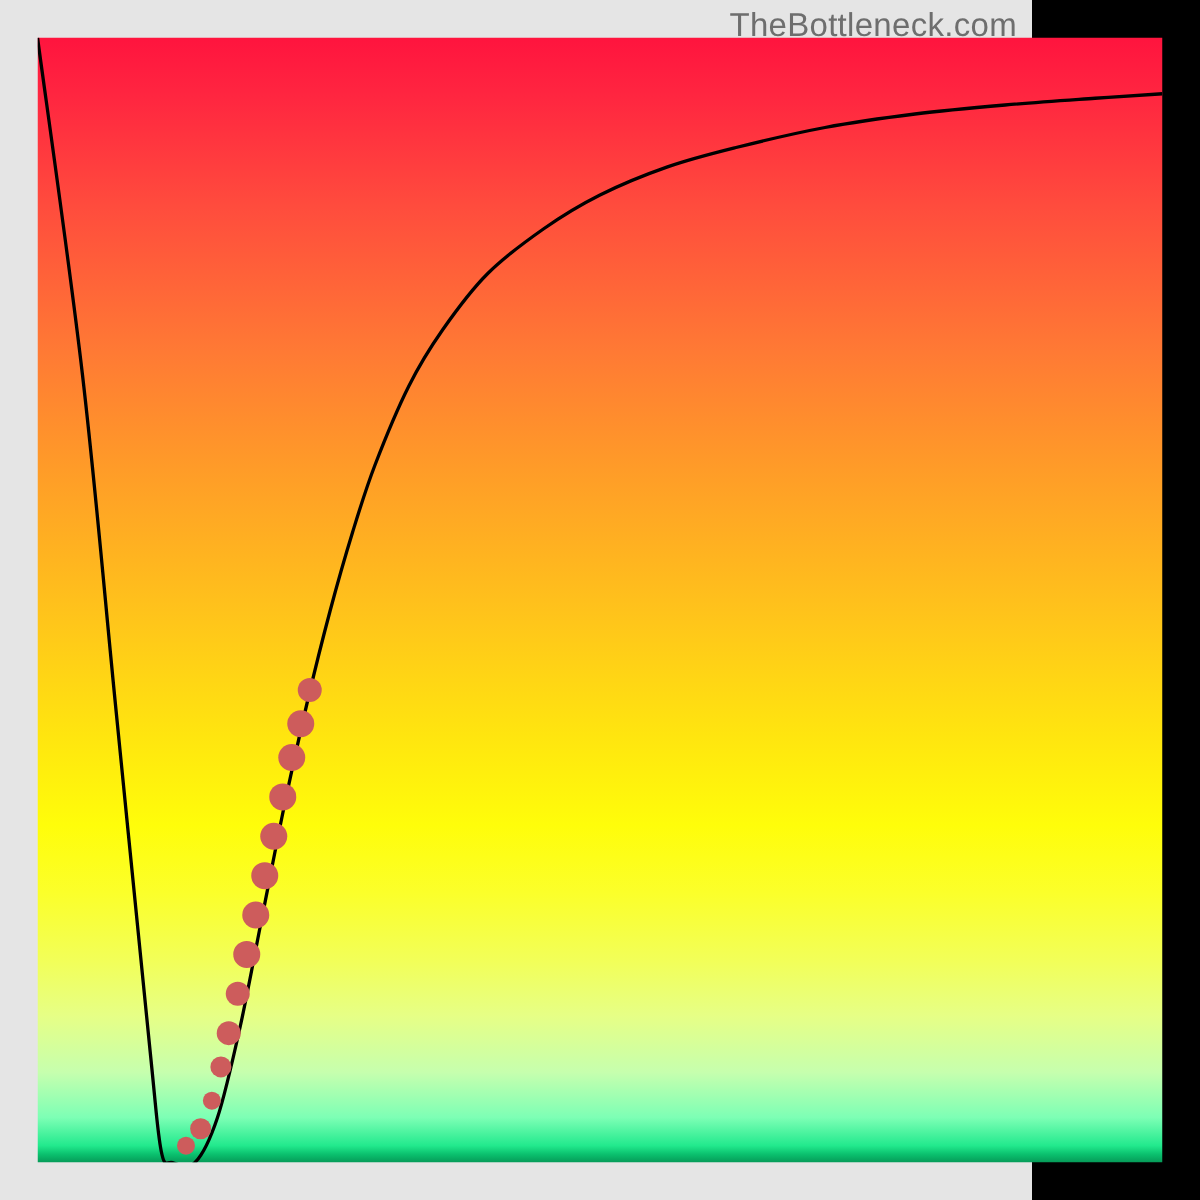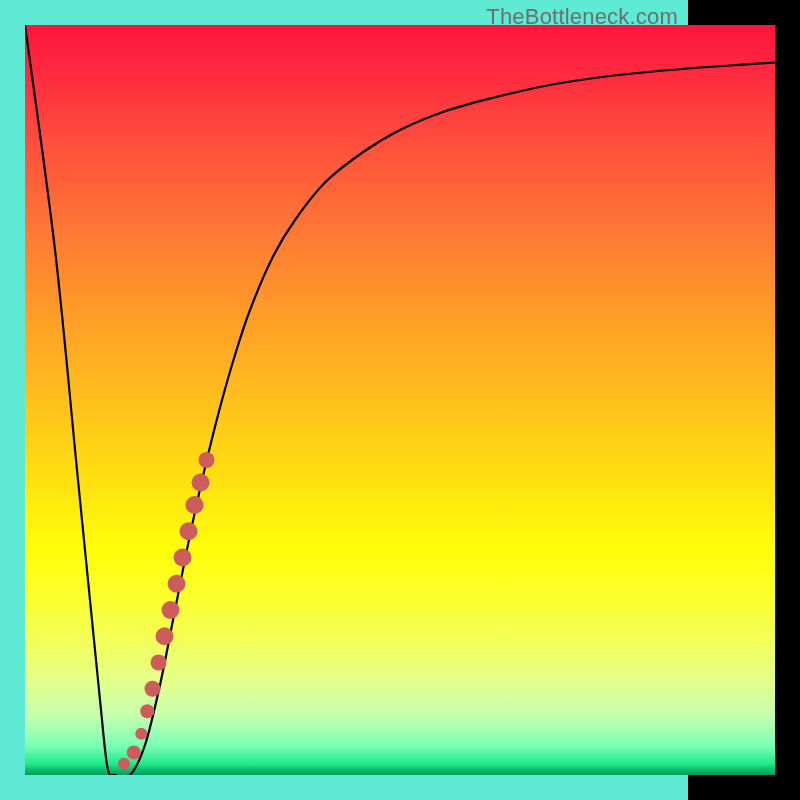--- a/index.html
+++ b/index.html
@@ -10,21 +10,21 @@
     overflow: hidden;
     background: #000;
     font-family: Arial, Helvetica, sans-serif;
   }
   .frame {
     position: absolute;
     left: 0;
     top: 0;
     width: 688px;
     height: 800px;
-    background: #5eead4;
+    background: #e5e5e5;
   }
   .plot-area {
     position: absolute;
     left: 25px;
     top: 25px;
     width: 750px;
     height: 750px;
     overflow: hidden;
   }
   .gradient-bg {

